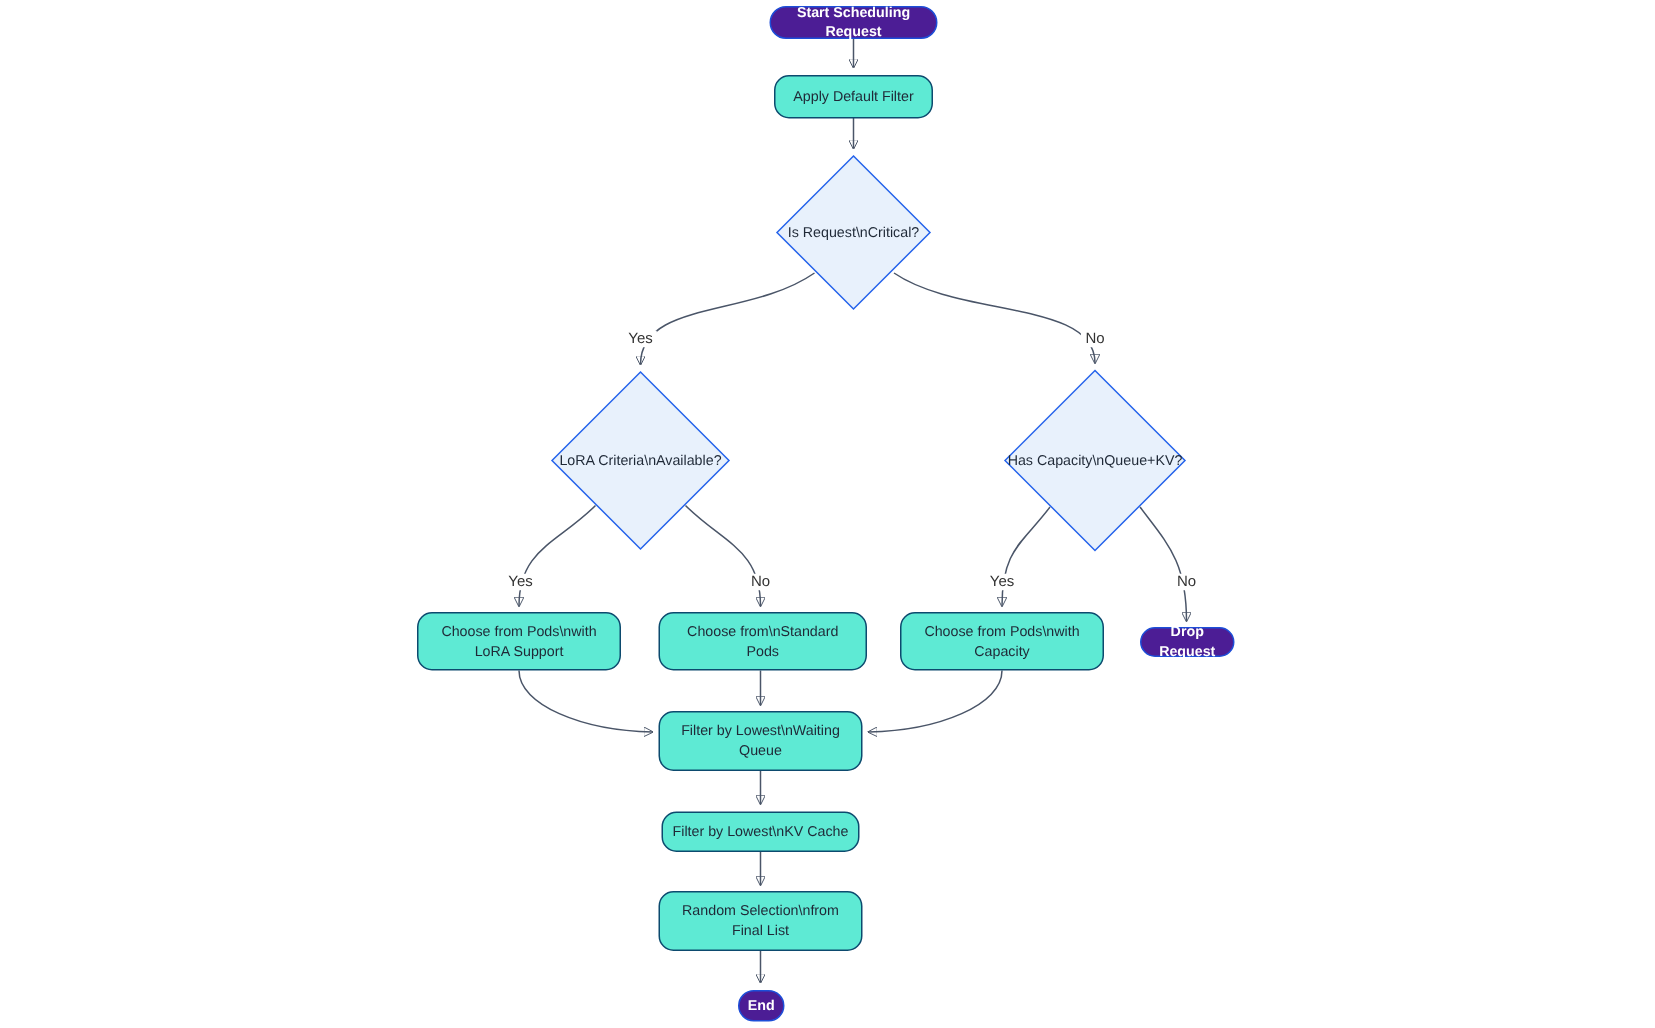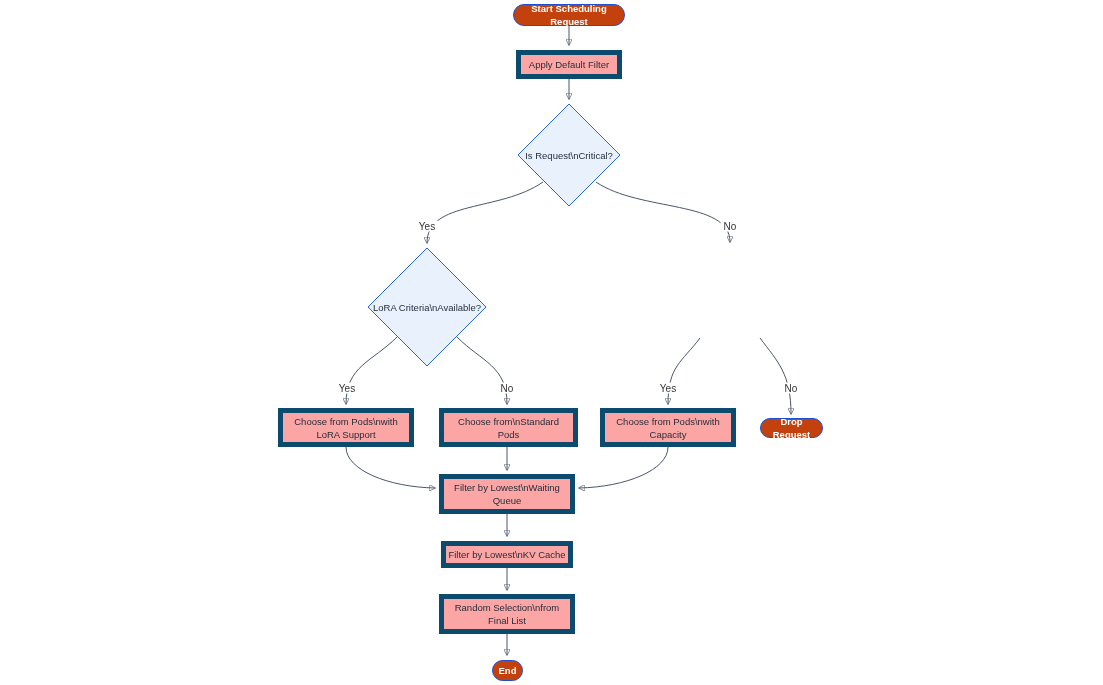--- a/index.html
+++ b/index.html
@@ -14,26 +14,26 @@
   .edges{position:absolute;left:0;top:0;width:1103px;height:685px;}
   .edges path{fill:none;stroke:#4a5568;stroke-width:1;}
   .node{
     position:absolute;
     display:flex;align-items:center;justify-content:center;
     text-align:center;
     font-size:9.5px;line-height:13px;
     box-sizing:border-box;
   }
   .rect{
-    background:#fca5a5;
-    border:5px solid #0c4a6e;
-    border-radius:0;
+    background:#5eead4;
+    border:1px solid #0c4a6e;
+    border-radius:10px;
   }
   .pill{
-    background:#c2410c;
+    background:#4c1d95;
     border:1px solid #1d4ed8;
     border-radius:999px;
     color:#ffffff;
     font-weight:600;
   }
   .diamond{background:transparent;}
   .diamond .diamond-shape{position:absolute;left:0;top:0;}
   .diamond .diamond-shape polygon{fill:#e8f1fc;stroke:#2563eb;stroke-width:1;}
   .diamond-label{position:relative;z-index:1;white-space:nowrap;text-align:center;}
   .node .line{display:block;}
@@ -96,20 +96,26 @@
     <span class="diamond-label">Is Request\nCritical?</span>
   </div>
 
   <div class="node diamond" style="left:367px;top:247px;width:120px;height:120px">
     <svg class="diamond-shape" width="120" height="120" viewBox="0 0 120 120">
       <polygon points="60,1 119,60 60,119 1,60"></polygon>
     </svg>
     <span class="diamond-label">LoRA Criteria\nAvailable?</span>
   </div>
 
+  <div class="node diamond" style="left:669px;top:246px;width:122px;height:122px">
+    <svg class="diamond-shape" width="122" height="122" viewBox="0 0 122 122">
+      <polygon points="61,1 121,61 61,121 1,61"></polygon>
+    </svg>
+    <span class="diamond-label">Has Capacity\nQueue+KV?</span>
+  </div>
 
   <div class="node rect" style="left:278px;top:408px;width:136px;height:39px">
     <div>
       <span class="line">Choose from Pods\nwith</span>
       <span class="line">LoRA Support</span>
     </div>
   </div>
 
   <div class="node rect" style="left:439px;top:408px;width:139px;height:39px">
     <div>

